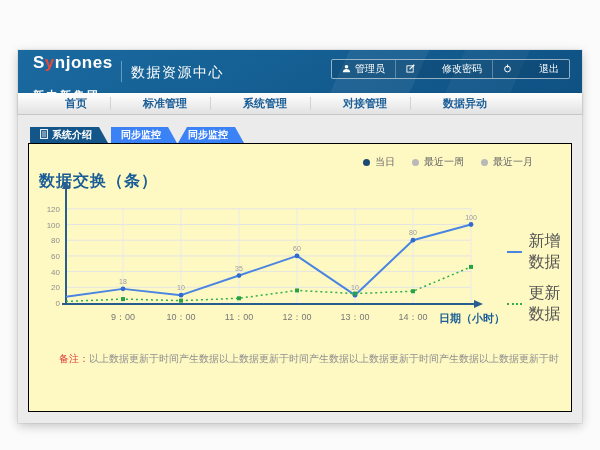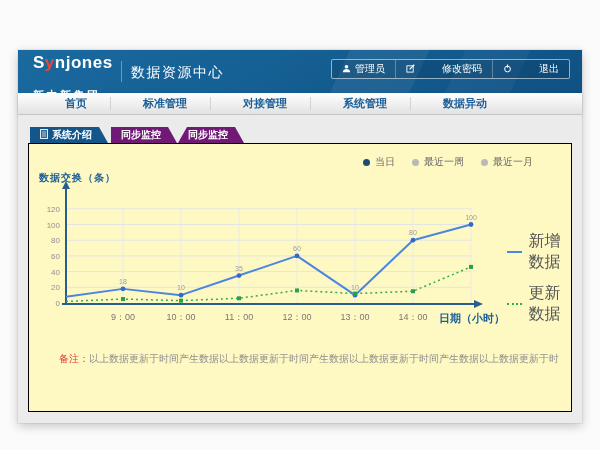--- a/index.html
+++ b/index.html
@@ -31,32 +31,32 @@
          box-shadow:0 1px 3px rgba(0,0,0,.10);font-family:Liberation Serif, serif; }
   .nav-item { padding:0 23px; font-size:11px; font-weight:bold; color:#1b5e97; line-height:13px; cursor:pointer; }
   .nav-item + .nav-item { border-left:1px solid #d2d2d2;padding-left:32px; }
 
   
   .app-body { position:relative; height:308px; background:#ebebeb; }
   .tabs { position:absolute; top:12px; left:12px; display:flex; height:16px; }
   .tab { height:16px; color:#fff; font-size:10px; font-weight:bold; display:flex; align-items:center; gap:4px;
          padding:0 16px 0 10px; cursor:pointer; }
   .tab-active { background:#15568a; clip-path:polygon(0 0, calc(100% - 9px) 0, 100% 100%, 0 100%); }
-  .tab-inactive { background:#701a75; clip-path:polygon(0 0, calc(100% - 9px) 0, 100% 100%, 0 100%); margin-left:3px; }
+  .tab-inactive { background:#3b82f6; clip-path:polygon(0 0, calc(100% - 9px) 0, 100% 100%, 0 100%); margin-left:3px; }
   .tab-inactive.slant-left { clip-path:polygon(9px 0, calc(100% - 9px) 0, 100% 100%, 0 100%); margin-left:1px; }
 
   .panel { position:absolute; top:28px; left:10px; right:10px; height:269px; background:#fef9c3;
            border:1px solid #000000; }
 
   .filters { position:absolute; top:11px; right:38px; display:flex; gap:17px; align-items:center; }
   .filter { display:flex; align-items:center; gap:5px; font-size:10px; color:#666; cursor:pointer; }
   .dot { width:7px; height:7px; border-radius:50%; background:#b9b9b9; }
   .dot.sel { background:#1c4a72; }
 
-  .ylabel { position:absolute; left:10px; top:27px; font-size:10px; font-weight:bold; color:#1b5e97; letter-spacing:1px; }
+  .ylabel { position:absolute; left:10px; top:27px; font-size:16px; font-weight:bold; color:#1b5e97; letter-spacing:1px; }
   #chart-svg { position:absolute; left:0; top:0; }
 
   .legend { position:absolute; left:478px; top:87px; display:flex; flex-direction:column; gap:10px; }
   .legend-row { display:flex; align-items:center; gap:7px; font-size:16px; color:#555; cursor:pointer; }
   .sample { width:22px; height:0; }
 
   .note { position:absolute; left:30px; top:208px; font-size:10px; color:#8f8f8f; white-space:nowrap;
           width:500px; overflow:hidden; }
   .note .prefix { color:#e03c3c; }
 </style>
@@ -101,22 +101,22 @@
             </svg>
         </span>
         <span>退出</span>
       </div>
     </div>
   </div>
 
   <div class="nav">
     <div class="nav-item">首页</div>
     <div class="nav-item">标准管理</div>
+    <div class="nav-item">系统管理</div>
     <div class="nav-item">对接管理</div>
-    <div class="nav-item">系统管理</div>
     <div class="nav-item">数据异动</div>
   </div>
 
   <div class="app-body">
 
     <div class="tabs">
       <div class="tab tab-active">
         <span>
           <svg width="8" height="10" viewBox="0 0 8 10">
               <rect x="0.6" y="0.6" width="6.8" height="8.8" fill="none" stroke="#fff" stroke-width="1"></rect>

